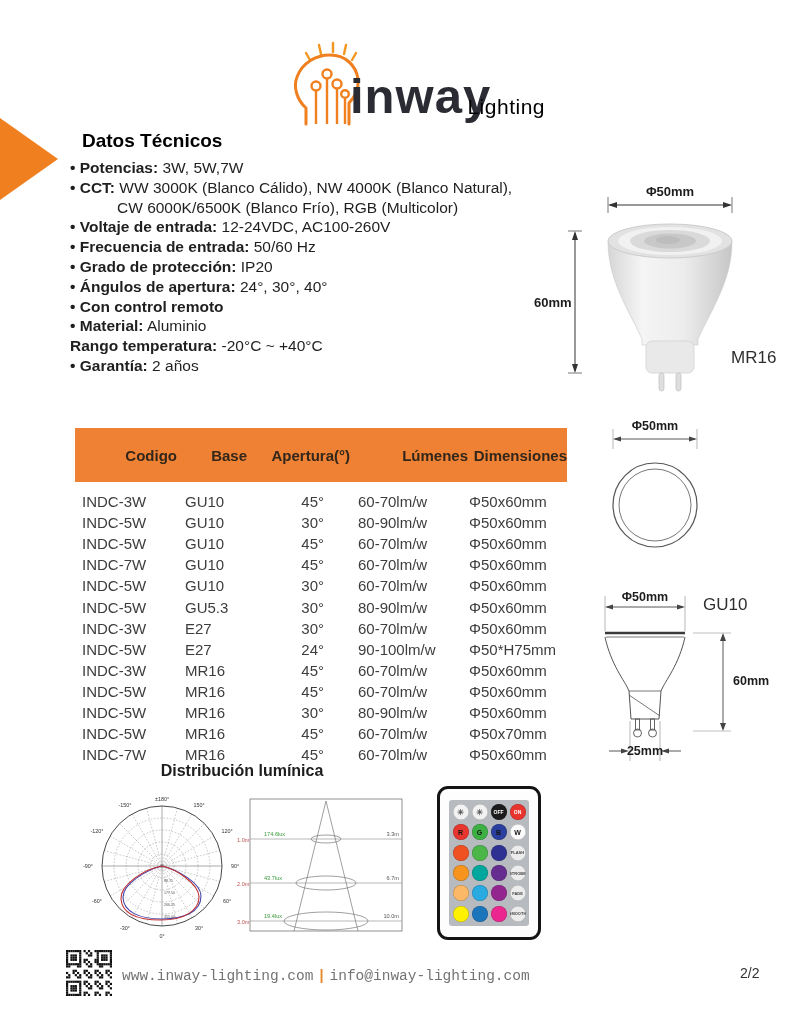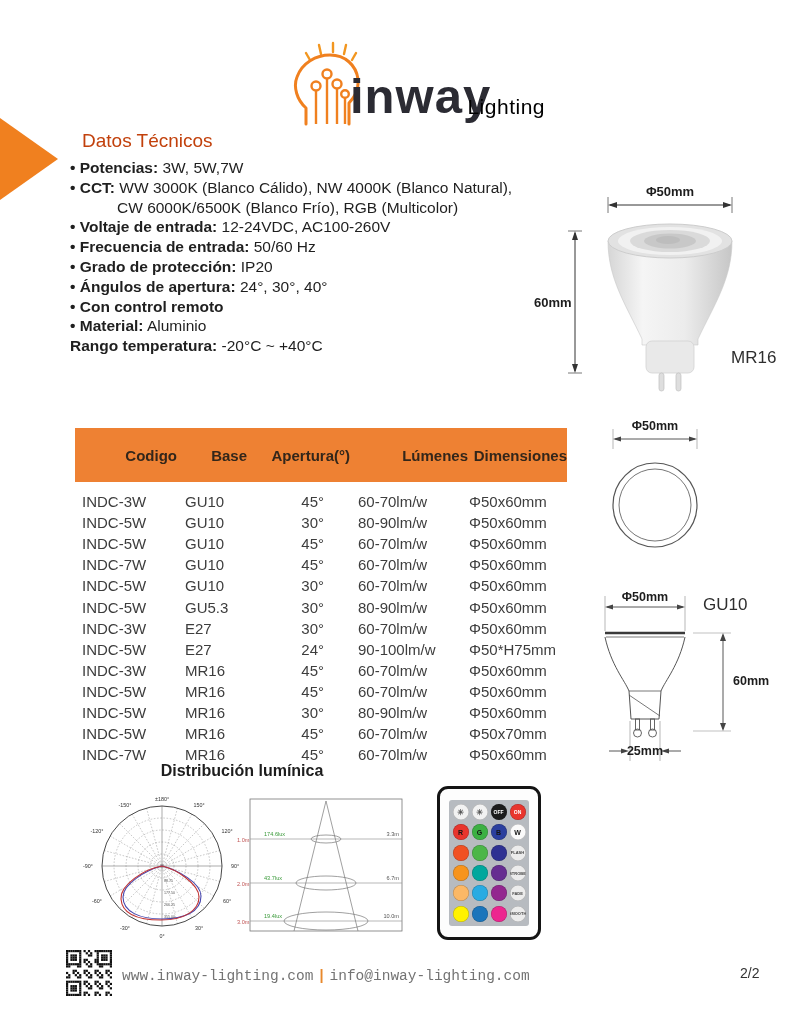--- a/index.html
+++ b/index.html
@@ -9,21 +9,21 @@
 
   
   .brand{font-weight:bold;color:#2b2b33;font-size:49px;letter-spacing:1px;line-height:1;margin-top:28px;}
   .brand-sub{color:#000000;font-size:21px;letter-spacing:.5px;}
 
   
   .orange-arrow{width:0;height:0;border-left:58px solid #F0801F;
       border-top:41px solid transparent;border-bottom:41px solid transparent;}
 
   
-  .specs-title{font-size:19px;font-weight:normal;color:#c2410c;}
+  .specs-title{font-size:19px;font-weight:bold;color:#000000;}
   .specs{list-style:none;margin:0;padding:0;font-size:15.5px;line-height:19.8px;color:#1f1f1f;width:480px;}
   .specs li{white-space:nowrap;}
   .specs .b{font-weight:bold;}
   .specs li.indent{padding-left:47px;}
 
   
   table.spec{border-collapse:collapse;table-layout:fixed;width:465px;}
   table.spec th{background:#EE8133;color:#33261a;font-size:15px;font-weight:bold;
       text-align:right;height:54px;vertical-align:middle;padding:0;}
   table.spec td{font-size:15px;color:#3d3d3d;height:21.1px;padding:0;vertical-align:middle;}
@@ -93,20 +93,21 @@
     <li><span class="b">• </span><span class="b">Potencias:</span><span> 3W, 5W,7W</span></li>
     <li><span class="b">• </span><span class="b">CCT:</span><span> WW 3000K (Blanco Cálido), NW 4000K (Blanco Natural),</span></li>
     <li class="indent"><span>CW 6000K/6500K (Blanco Frío), RGB (Multicolor)</span></li>
     <li><span class="b">• </span><span class="b">Voltaje de entrada:</span><span> 12-24VDC, AC100-260V</span></li>
     <li><span class="b">• </span><span class="b">Frecuencia de entrada:</span><span> 50/60 Hz</span></li>
     <li><span class="b">• </span><span class="b">Grado de protección:</span><span> IP20</span></li>
     <li><span class="b">• </span><span class="b">Ángulos de apertura:</span><span> 24°, 30°, 40°</span></li>
     <li><span class="b">• </span><span class="b">Con control remoto</span><span></span></li>
     <li><span class="b">• </span><span class="b">Material:</span><span> Aluminio</span></li>
     <li><span class="b">Rango temperatura:</span><span> -20°C ~ +40°C</span></li>
+    <li><span class="b">• </span><span class="b">Garantía:</span><span> 2 años</span></li>
   </ul>
 
   <svg class="abs" style="left:528px;top:183px" width="260" height="235" viewBox="0 0 260 235">
     <defs>
       <linearGradient id="cup" x1="0" y1="0" x2="1" y2="0">
         <stop offset="0" stop-color="#d6d6d6"></stop>
           <stop offset="0.28" stop-color="#f5f5f5"></stop>
         <stop offset="0.62" stop-color="#ececec"></stop>
           <stop offset="1" stop-color="#c6c6c6"></stop>
       </linearGradient>

